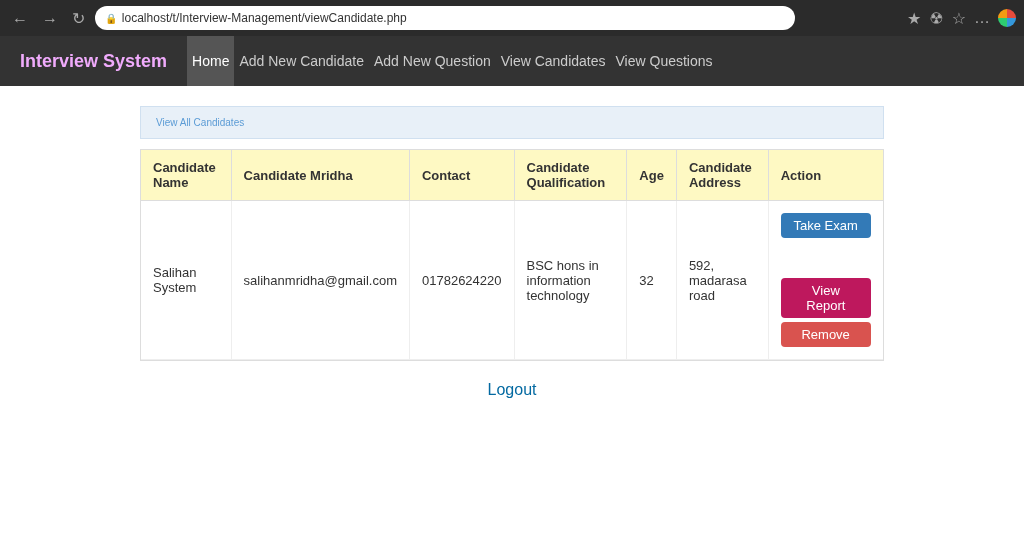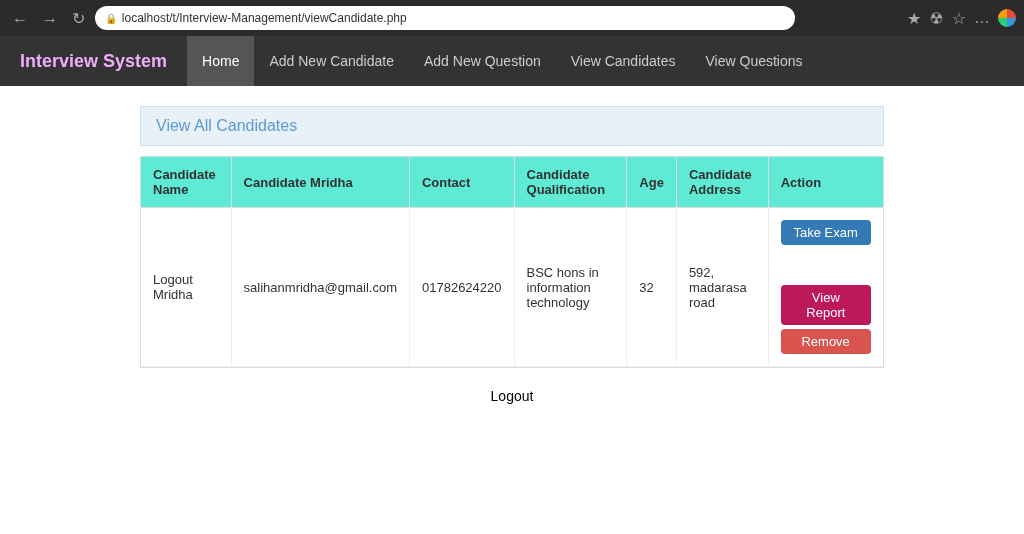--- a/index.html
+++ b/index.html
@@ -86,59 +86,59 @@
 
     .nav-links {
       display: flex;
       align-items: center;
       height: 100%;
     }
 
     .nav-link {
       color: #ccc;
       text-decoration: none;
-      padding: 0 15px;
+      padding: 0 5px;
       height: 100%;
       display: flex;
       align-items: center;
       font-size: 14px;
       cursor: pointer;
     }
 
     .nav-link.active {
       background: #555;
       color: white;
     }
 
     
     .page-content {
       padding: 20px 140px;
     }
 
     .section-title {
-      font-size: 16px;
+      font-size: 10px;
       color: #5b9bd5;
       padding: 10px 15px;
       background: #e8f0f8;
       border: 1px solid #d0e0f0;
       margin-bottom: 10px;
     }
 
     .table-container {
       border: 1px solid #ddd;
       background: white;
     }
 
     table {
       width: 100%;
       border-collapse: collapse;
     }
 
     thead tr {
-      background: #5eead4;
+      background: #fef9c3;
     }
 
     th {
       text-align: left;
       padding: 10px 12px;
       font-weight: 600;
       font-size: 13px;
       border-bottom: 1px solid #ddd;
       border-right: 1px solid #ddd;
       color: #333;
@@ -191,23 +191,23 @@
     .btn-red {
       background: #d9534f;
     }
 
     .logout-section {
       text-align: center;
       margin-top: 20px;
     }
 
     .logout-link {
-      color: #000000;
+      color: #0369a1;
       text-decoration: none;
-      font-size: 14px;
+      font-size: 16px;
       cursor: pointer;
     }
 
     .lock-icon {
       font-size: 10px;
       margin-right: 4px;
       color: #555;
     }
   </style>
 </head>
@@ -258,21 +258,21 @@
               <th>Contact</th>
               <th>Candidate Qualification</th>
               <th>Age</th>
               <th>Candidate Address</th>
               <th>Action</th>
             </tr>
           </thead>
           <tbody id="table-body">
 
           <tr>
-                <td>Logout Mridha</td>
+                <td>Salihan System</td>
                 <td>salihanmridha@gmail.com</td>
                 <td>01782624220</td>
                 <td>BSC hons in information technology</td>
                 <td>32</td>
                 <td>592, madarasa road</td>
                 <td>
                   <div class="action-cell">
                     <button class="btn btn-blue">Take Exam</button>
                     <button class="btn btn-green">View Report</button>
                     <button class="btn btn-red">Remove</button>

